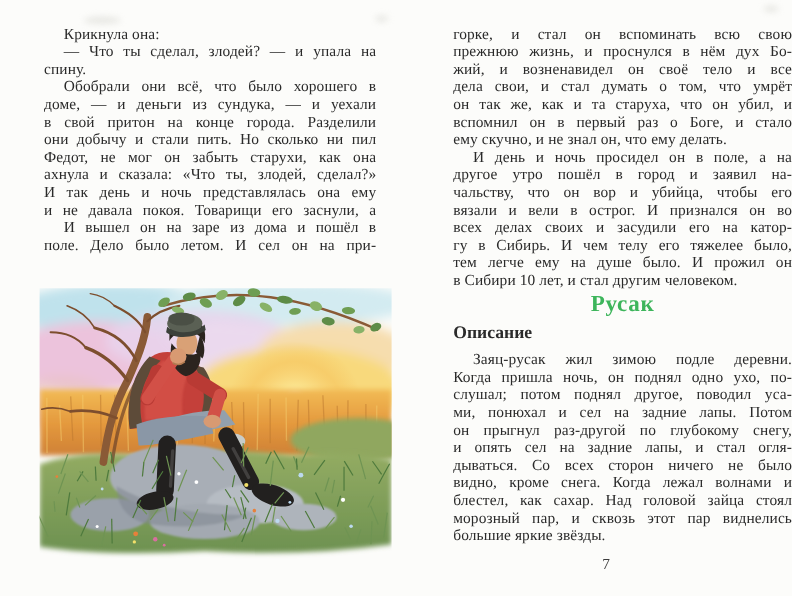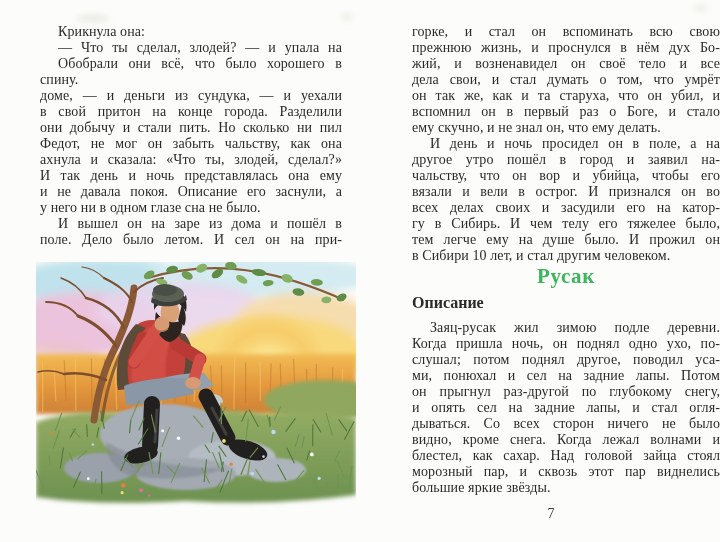--- a/index.html
+++ b/index.html
@@ -38,30 +38,29 @@
 
 <div class="page">
 
   <div class="smudge s1"></div>
   <div class="smudge s2"></div>
   <div class="smudge s3"></div>
 
   <div class="col col-left" id="col-left">
       <div class="line last indent">Крикнула она:</div>
       <div class="line indent">— Что ты сделал, злодей? — и упала на</div>
+      <div class="line last">спину.</div>
       <div class="line indent">Обобрали они всё, что было хорошего в</div>
-      <div class="line last">спину.</div>
       <div class="line">доме, — и деньги из сундука, — и уехали</div>
       <div class="line">в свой притон на конце города. Разделили</div>
       <div class="line">они добычу и стали пить. Но сколько ни пил</div>
-      <div class="line">Федот, не мог он забыть чальству, как она</div>
+      <div class="line">Федот, не мог он забыть старухи, как она</div>
       <div class="line">ахнула и сказала: «Что ты, злодей, сделал?»</div>
       <div class="line">И так день и ночь представлялась она ему</div>
-      <div class="line">и не давала покоя. Описание его заснули, а</div>
-      <div class="line last">у него ни в одном глазе сна не было.</div>
+      <div class="line">и не давала покоя. Товарищи его заснули, а</div>
       <div class="line indent">И вышел он на заре из дома и пошёл в</div>
       <div class="line">поле. Дело было летом. И сел он на при-</div>
     </div>
 
   <div class="col col-right">
     <div id="col-right-top">
         <div class="line">горке, и стал он вспоминать всю свою</div>
         <div class="line">прежнюю жизнь, и проснулся в нём дух Бо-</div>
         <div class="line">жий, и возненавидел он своё тело и все</div>
         <div class="line">дела свои, и стал думать о том, что умрёт</div>

